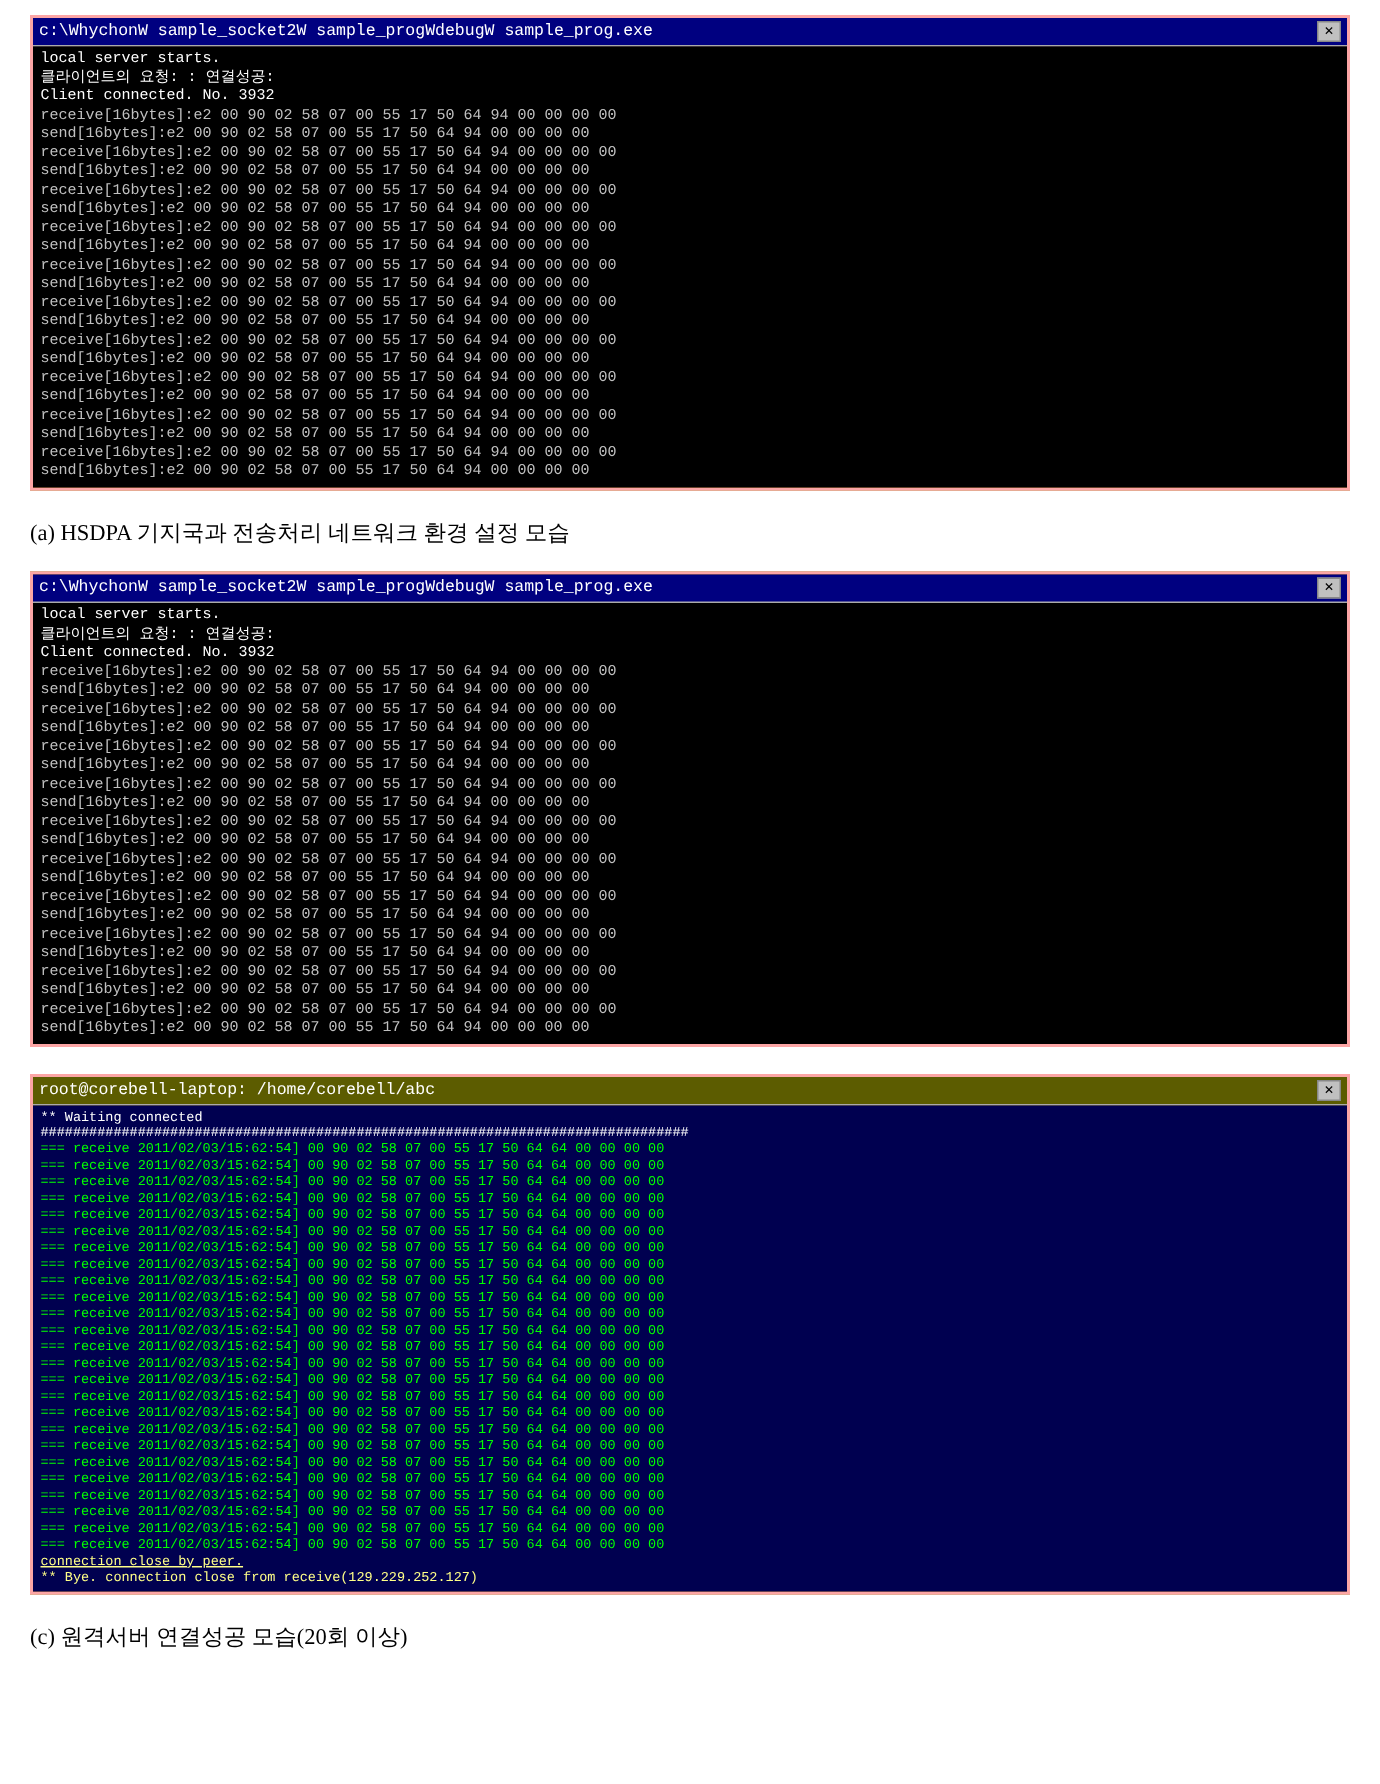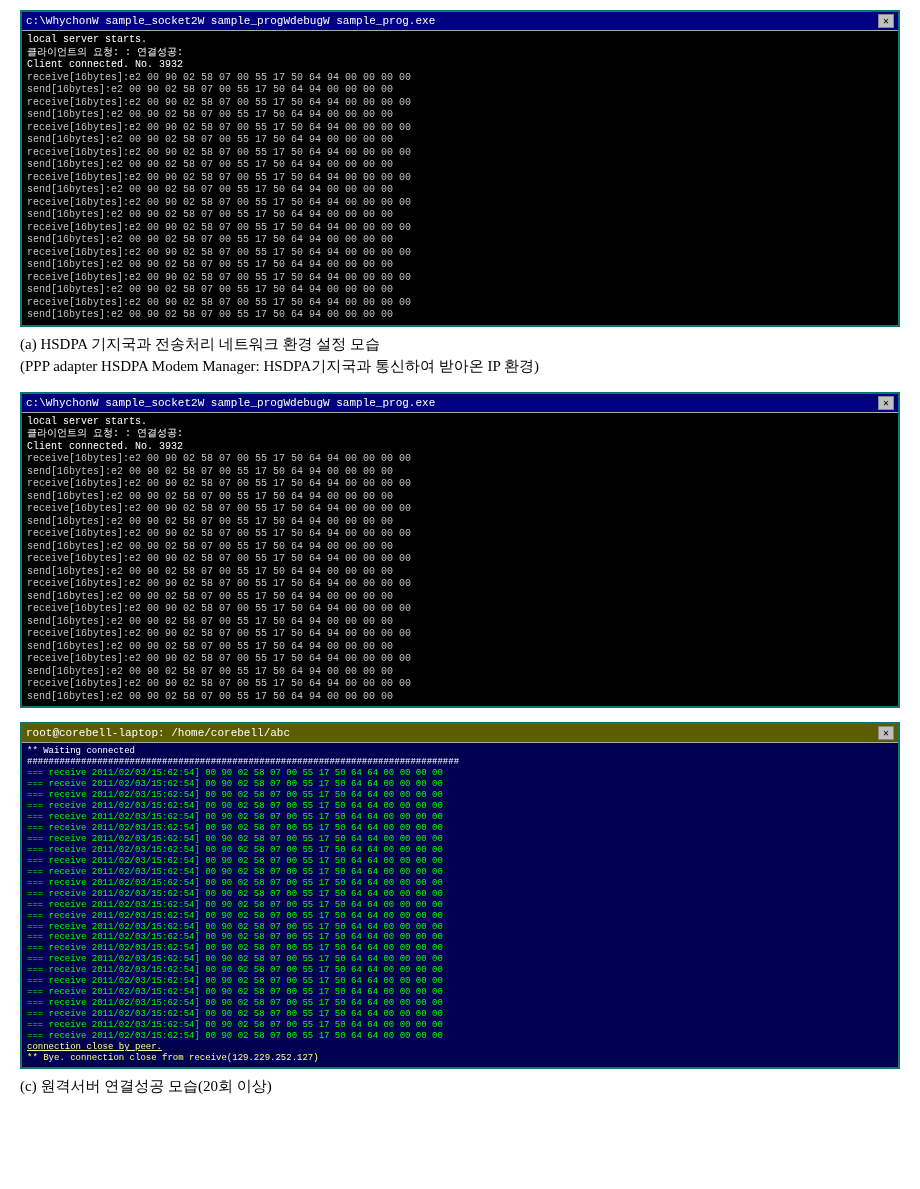--- a/index.html
+++ b/index.html
@@ -9,23 +9,23 @@
       background: #ffffff;
       font-family: 'Times New Roman', Times, serif;
       font-size: 15px;
       color: #000000;
       padding: 10px 20px;
     }
     .section {
       margin-bottom: 14px;
     }
     .terminal-window {
-      border: 2px solid #0f766e;
+      border: 2px solid #fca5a5;
       background: #a16207;
-      margin-bottom: 6px;
+      margin-bottom: 18px;
       position: relative;
     }
     .terminal-titlebar {
       background: #000080;
       color: #ffffff;
       font-family: 'Courier New', Courier, monospace;
       font-size: 11px;
       padding: 2px 4px;
       border-bottom: 1px solid #aaa;
       display: flex;
@@ -99,21 +99,20 @@
           <div>receive[16bytes]:e2 00 90 02 58 07 00 55 17 50 64 94 00 00 00 00</div>
           <div>send[16bytes]:e2 00 90 02 58 07 00 55 17 50 64 94 00 00 00 00</div>
           <div>receive[16bytes]:e2 00 90 02 58 07 00 55 17 50 64 94 00 00 00 00</div>
           <div>send[16bytes]:e2 00 90 02 58 07 00 55 17 50 64 94 00 00 00 00</div>
           <div>receive[16bytes]:e2 00 90 02 58 07 00 55 17 50 64 94 00 00 00 00</div>
           <div>send[16bytes]:e2 00 90 02 58 07 00 55 17 50 64 94 00 00 00 00</div>
         </div>
     </div>
     <div class="caption">
       <span>(a) HSDPA 기지국과 전송처리 네트워크 환경 설정 모습</span><br>
-      <span>(PPP adapter HSDPA Modem Manager: HSDPA기지국과 통신하여 받아온 IP 환경)</span>
     </div>
   </div>
 
   <div class="section">
     <div class="terminal-window">
       <div class="terminal-titlebar">
         <span>c:\WhychonW sample_socket2W sample_progWdebugW sample_prog.exe</span>
         <span class="terminal-titlebar-close">✕</span>
       </div>
       <div class="terminal-body" id="terminal-body-b">

